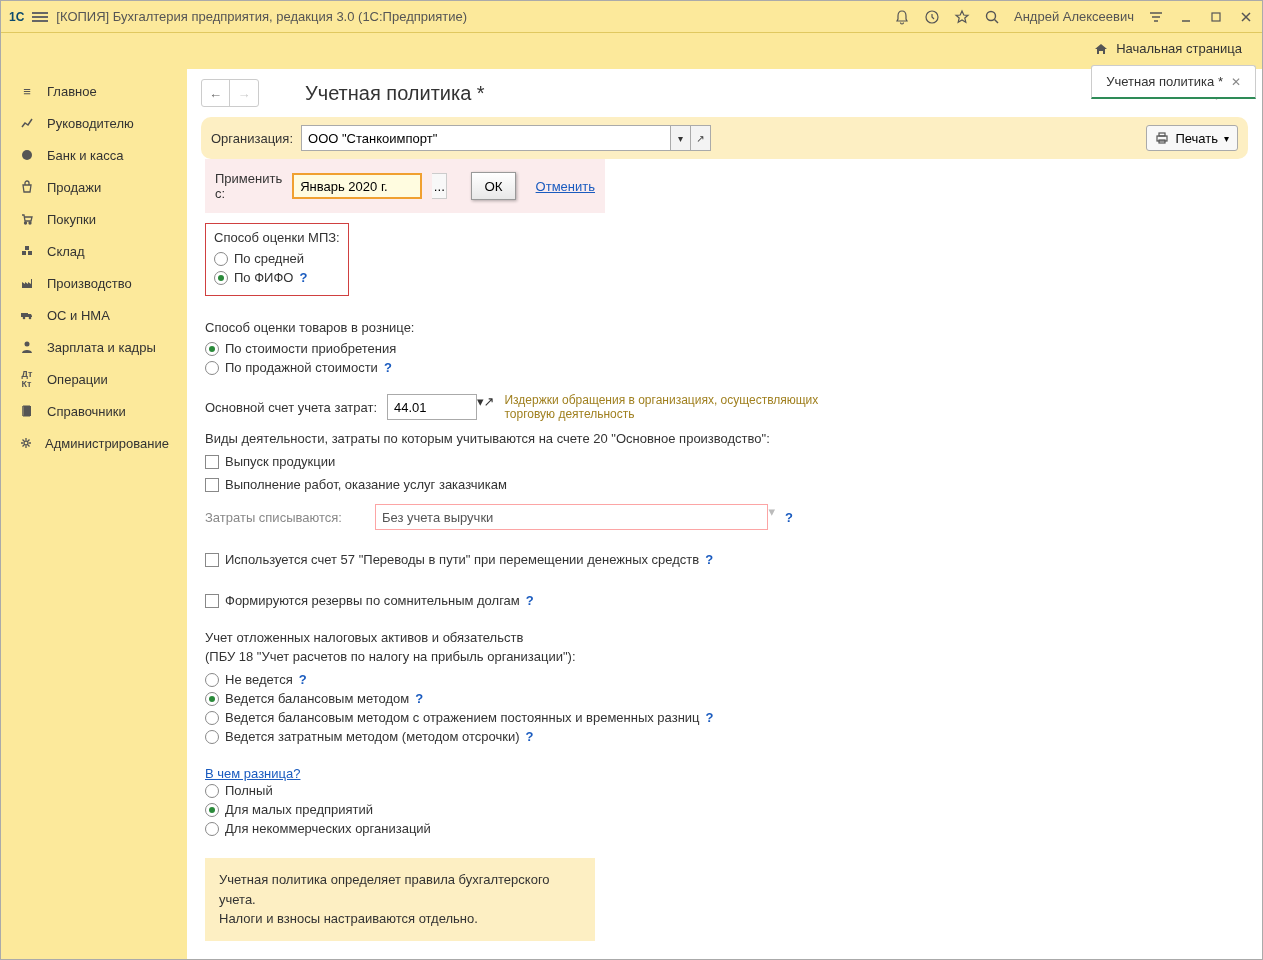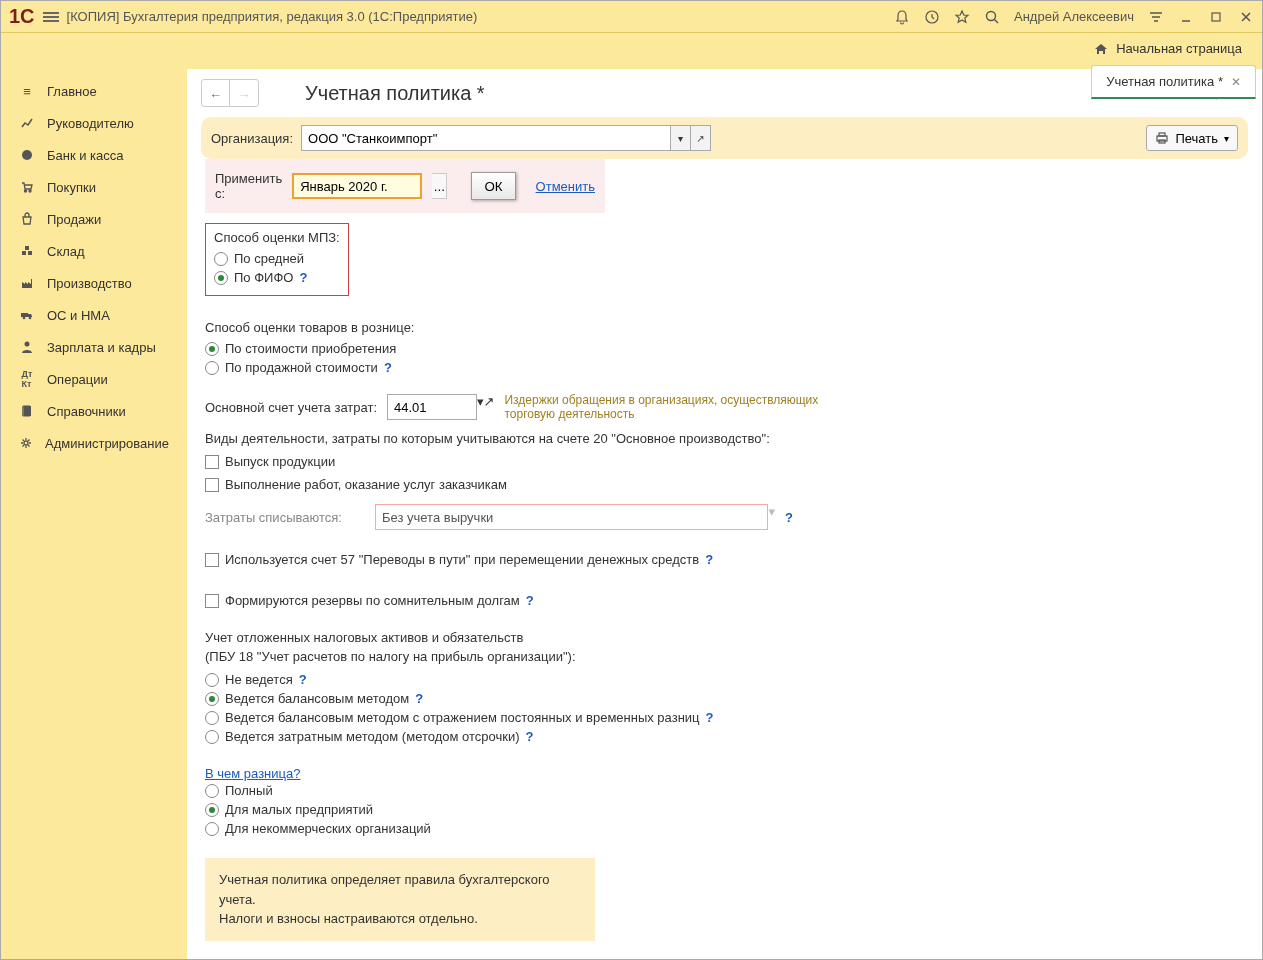--- a/index.html
+++ b/index.html
@@ -1,19 +1,19 @@
 <!DOCTYPE html>
 <html><head>
 <meta charset="utf-8">
 <style>
 * { box-sizing: border-box; margin: 0; padding: 0; font-family: Arial, sans-serif; }
 body { background: #fff; font-size: 13px; color: #333; }
 .app { width: 1263px; height: 960px; border: 1px solid #aaa; display: flex; flex-direction: column; overflow: hidden; }
 .titlebar { background: #fce99b; height: 32px; display: flex; align-items: center; padding: 0 8px; gap: 8px; border-bottom: 1px solid #e0c860; }
-.logo { color: #7f1d1d; font-weight: bold; font-size: 20px; }
+.logo { color: #0c4a6e; font-weight: bold; font-size: 12px; }
 .menu-icon { width: 16px; display: flex; flex-direction: column; gap: 2px; cursor: pointer; }
 .menu-icon span { height: 2px; background: #666; }
 .title-text { color: #555; font-size: 13px; flex: 1; }
 .title-icons { display: flex; gap: 14px; align-items: center; }
 .title-icons .ico { width: 16px; height: 16px; cursor: pointer; color: #555; display: flex; align-items: center; justify-content: center; }
 .username { color: #555; font-size: 13px; }
 .tabbar { background: #fce99b; height: 36px; display: flex; align-items: flex-end; padding: 0 6px; flex-direction: column; }
 .tab { background: #fce99b; padding: 8px 14px; display: flex; align-items: center; gap: 8px; border-top-left-radius: 3px; border-top-right-radius: 3px; cursor: pointer; font-size: 13px; color: #333; }
 .tab.active { background: #fff; border: 1px solid #ccc; border-bottom: 2px solid #2e8b57; position: relative; top: 1px; }
 .tab-close { font-size: 12px; color: #888; cursor: pointer; }
@@ -152,35 +152,35 @@
       <div class="side-item">
           <span class="side-ico">
             <svg width="14" height="14" viewBox="0 0 14 14" fill="#555">
               <circle cx="7" cy="7" r="5"></circle>
             </svg>
           </span>
           <span>Банк и касса</span>
         </div>
       <div class="side-item">
           <span class="side-ico">
+            <svg width="14" height="14" viewBox="0 0 14 14" fill="#555">
+              <path d="M3 5 L11 5 L10 12 L4 12 Z M5 5 L5 3 A2 2 0 0 1 9 3 L9 5" fill="none" stroke="#555" stroke-width="1.3"></path>
+            </svg>
+          </span>
+          <span>Продажи</span>
+        </div>
+      <div class="side-item">
+          <span class="side-ico">
             <svg width="14" height="14" viewBox="0 0 14 14" fill="none" stroke="#555" stroke-width="1.3">
               <path d="M2 3 L4 3 L5 9 L11 9 L12 5 L4 5"></path>
               <circle cx="5.5" cy="11" r="1" fill="#555"></circle>
               <circle cx="10" cy="11" r="1" fill="#555"></circle>
             </svg>
           </span>
           <span>Покупки</span>
-        </div>
-      <div class="side-item">
-          <span class="side-ico">
-            <svg width="14" height="14" viewBox="0 0 14 14" fill="#555">
-              <path d="M3 5 L11 5 L10 12 L4 12 Z M5 5 L5 3 A2 2 0 0 1 9 3 L9 5" fill="none" stroke="#555" stroke-width="1.3"></path>
-            </svg>
-          </span>
-          <span>Продажи</span>
         </div>
       <div class="side-item">
           <span class="side-ico">
             <svg width="14" height="14" viewBox="0 0 14 14" fill="#555">
               <rect x="2" y="7" width="4" height="4"></rect>
               <rect x="8" y="7" width="4" height="4"></rect>
               <rect x="5" y="2" width="4" height="4"></rect>
             </svg>
           </span>
           <span>Склад</span>

